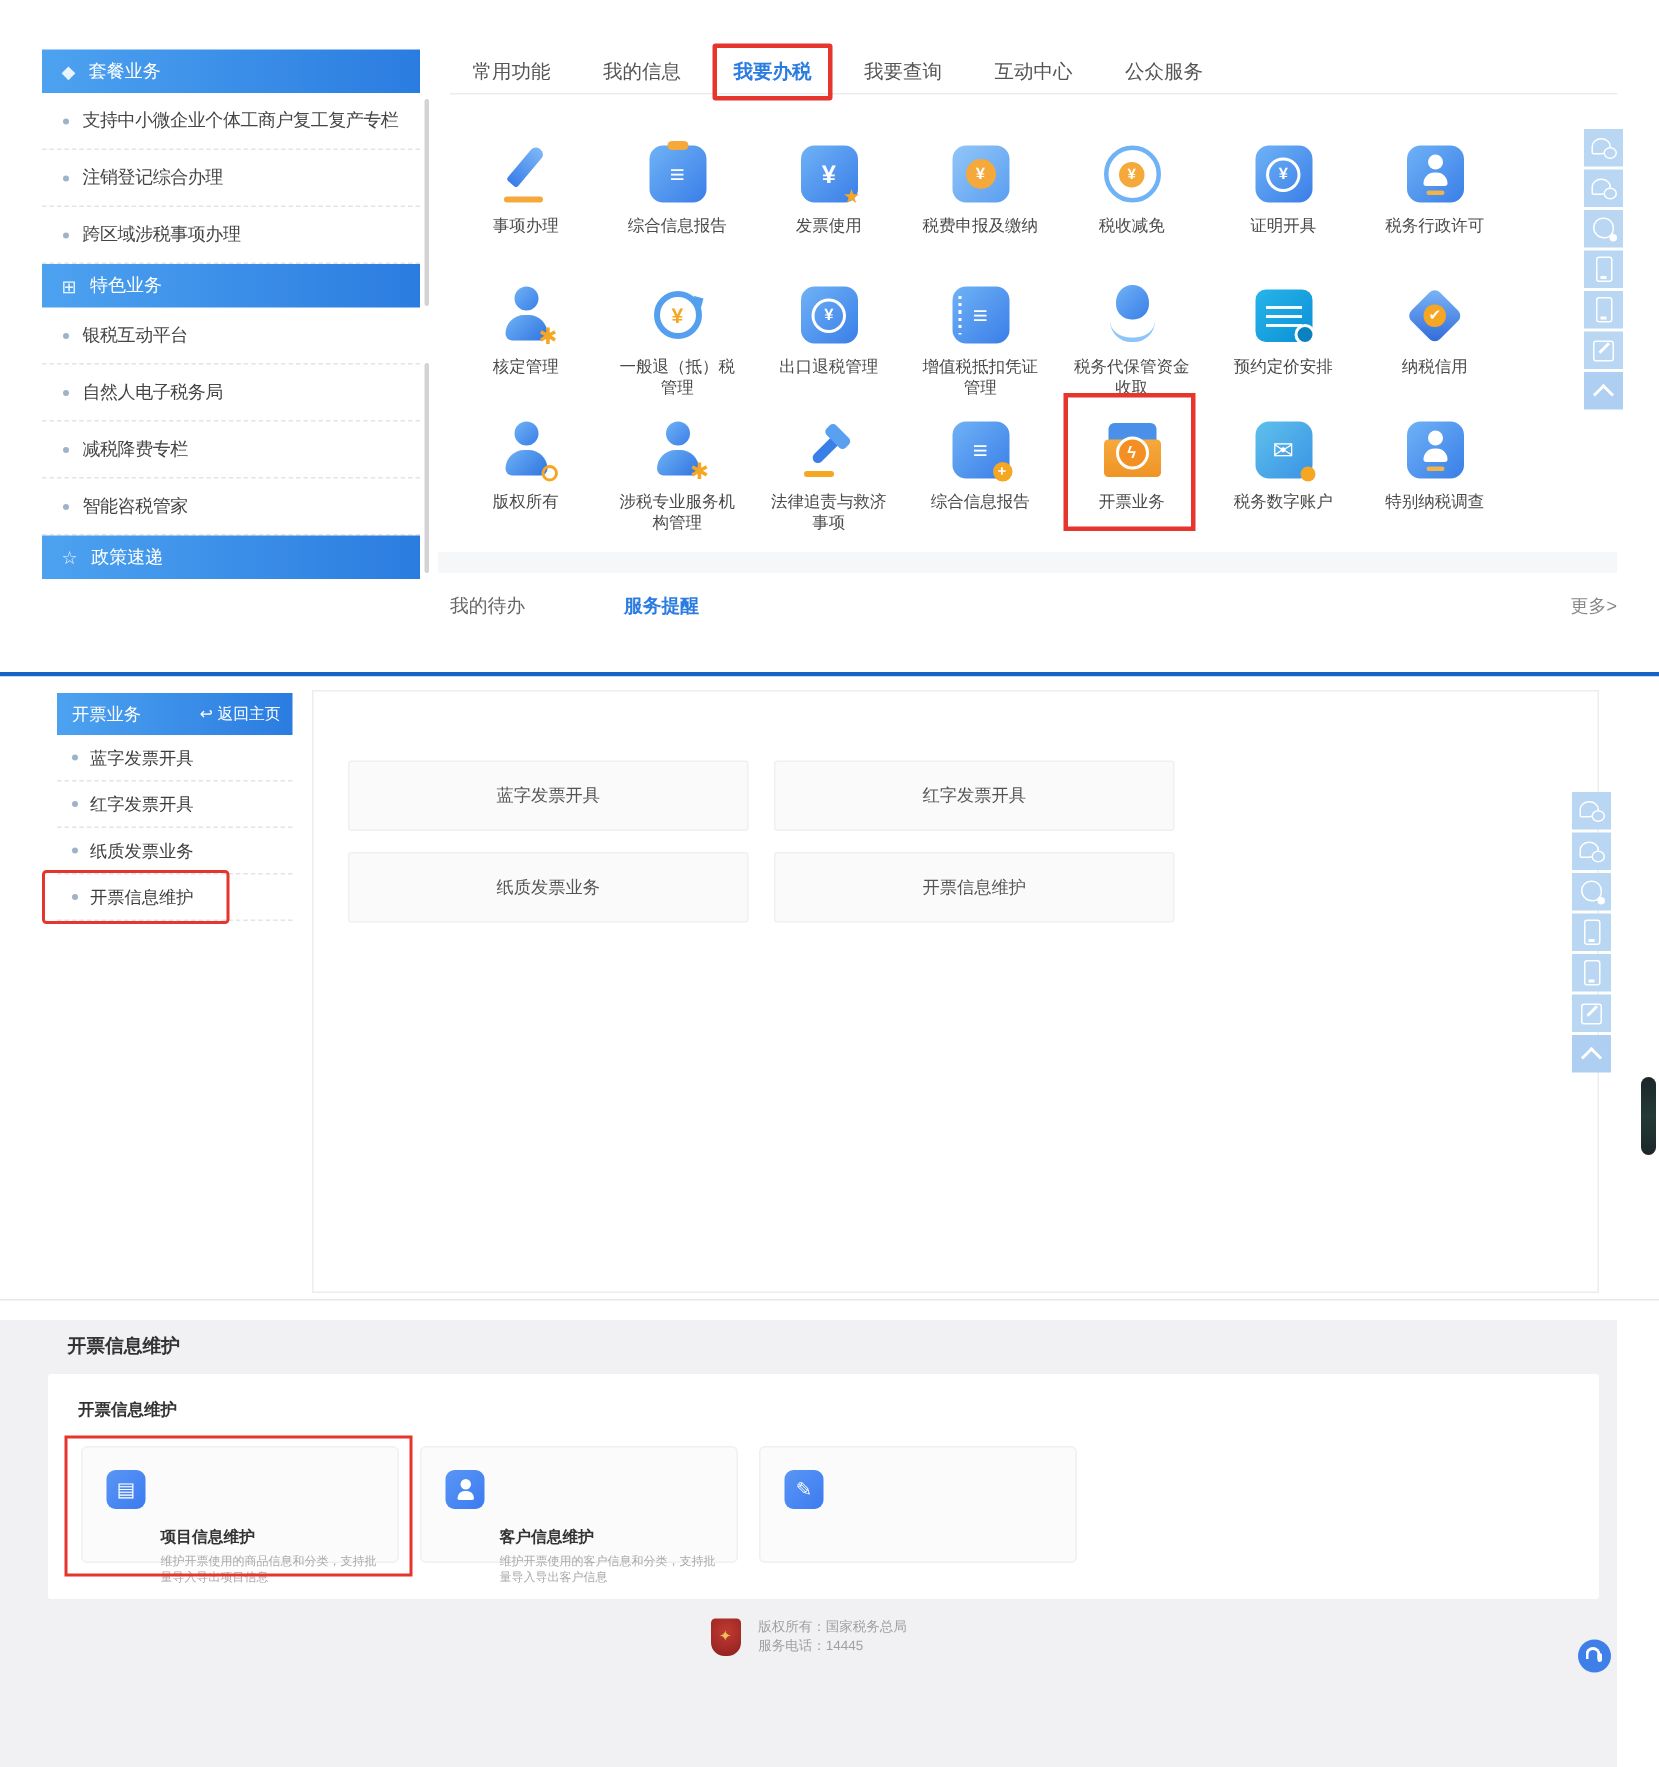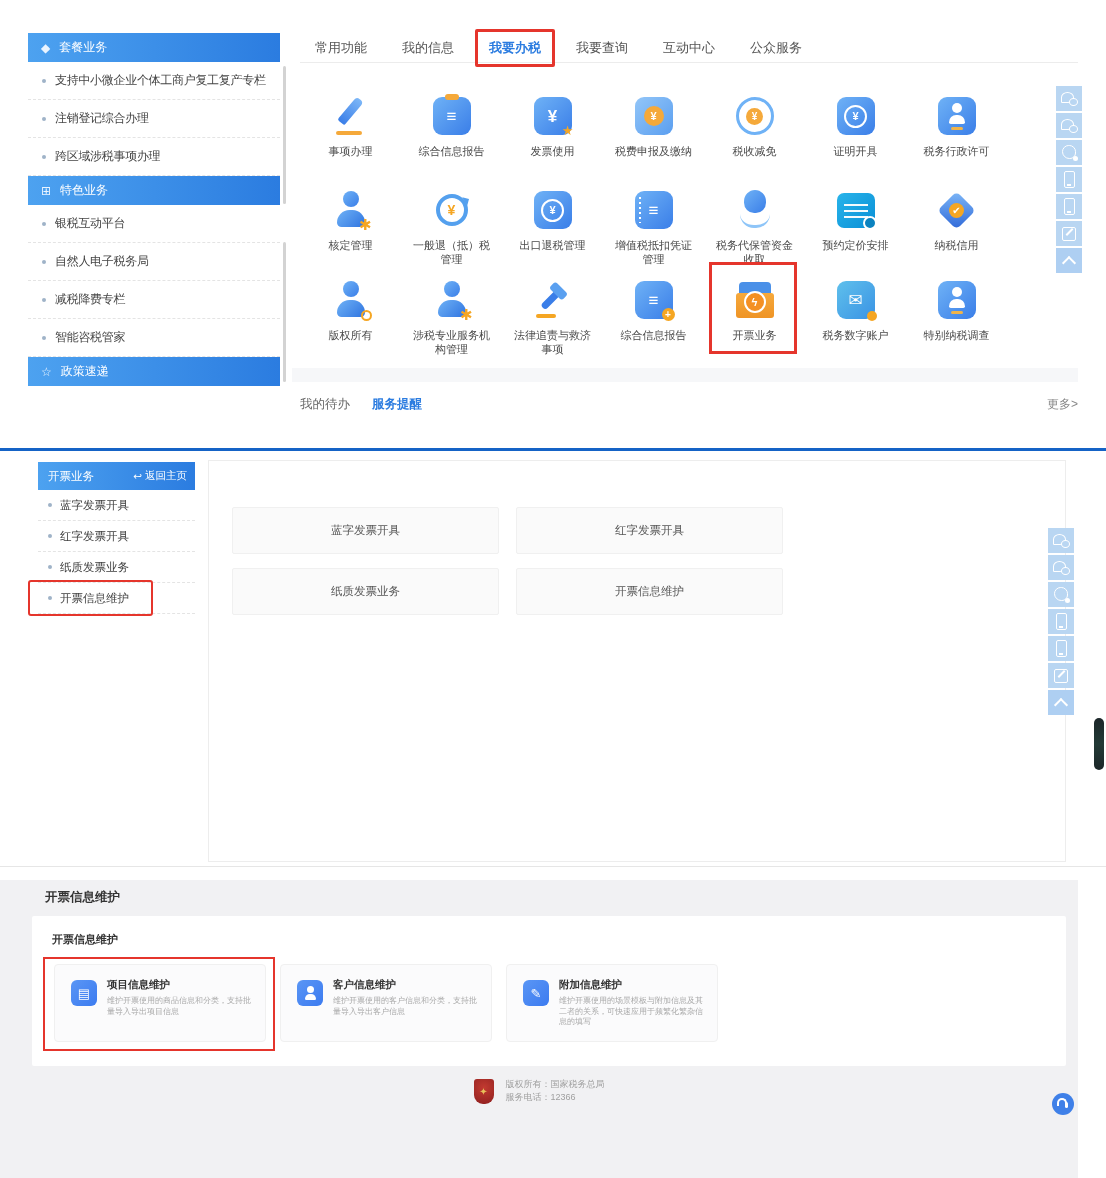--- a/index.html
+++ b/index.html
@@ -109,21 +109,21 @@
   .t-qq::before{content:"";position:absolute;left:6px;top:5px;width:12px;height:12px;border:1.5px solid #fff;border-radius:50% 50% 45% 55%;}
   .t-qq::after{content:"";position:absolute;right:4px;bottom:4px;width:5px;height:5px;background:#fff;border-radius:50%;}
   .t-phone::before{content:"";position:absolute;left:8px;top:4px;width:9px;height:15px;border:1.5px solid #fff;border-radius:2px;}
   .t-phone::after{content:"";position:absolute;left:11px;bottom:6px;width:4px;height:2px;background:#fff;}
   .t-edit::before{content:"";position:absolute;left:6px;top:6px;width:12px;height:12px;border:1.5px solid #fff;border-radius:2px;}
   .t-edit::after{content:"";position:absolute;left:9px;top:10px;width:9px;height:2px;background:#fff;transform:rotate(-45deg);}
   .t-up{background:#aecff2;}
   .t-up::before{content:"";position:absolute;left:8px;top:10px;width:8px;height:8px;border-top:2px solid #fff;border-left:2px solid #fff;transform:rotate(45deg);}
 
   .todo-strip{position:absolute;left:292px;top:368px;width:786px;height:14px;background:#f6f7f9;}
-  .todo-bar{position:absolute;left:300px;top:382px;width:778px;height:44px;display:flex;align-items:center;gap:22px;font-size:12.5px;}
+  .todo-bar{position:absolute;left:300px;top:382px;width:778px;height:44px;display:flex;align-items:center;gap:66px;font-size:12.5px;}
   .todo-item{color:#666;}
   .todo-item.active{color:#2b7ce0;font-weight:bold;}
   .todo-more{margin-left:auto;color:#888;font-size:12px;}
 
   
   .blue-line{position:absolute;left:0;top:448px;width:1106px;height:3px;background:#1563c6;}
   .inv-sidebar{position:absolute;left:38px;top:462px;width:157px;}
   .inv-header{height:28px;background:linear-gradient(90deg,#4da2f0,#2b7ce0);color:#fff;display:flex;align-items:center;
     justify-content:space-between;padding:0 8px 0 10px;font-size:11.5px;}
   .inv-back{font-size:10.5px;color:#fff;display:flex;align-items:center;gap:3px;cursor:default;}
@@ -146,21 +146,21 @@
   .mt-card{position:absolute;left:32px;top:36px;width:1034px;height:150px;background:#fff;border-radius:2px;}
   .mt-card-title{position:absolute;left:20px;top:16px;font-size:11px;font-weight:bold;color:#333;}
   .mt-cards{position:absolute;left:22px;top:48px;display:flex;gap:14px;}
   .mini-card{width:212px;height:78px;background:#fbfbfc;border:1px solid #f0f0f0;border-radius:4px;box-sizing:border-box;
     display:flex;gap:10px;padding:13px 10px 0 16px;position:relative;}
   .mini-card.boxed::after{content:"";position:absolute;left:-12px;top:-8px;right:-10px;bottom:-10px;border:2.5px solid #e5352c;}
   .mc-icon{flex:0 0 26px;width:26px;height:26px;border-radius:6px;background:linear-gradient(135deg,#5a96f5,#3c7bf0);
     display:flex;align-items:center;justify-content:center;color:#fff;font-size:13px;margin-top:2px;}
   .mc-icon .tp-head{width:7px;height:7px;margin-bottom:1px;}
   .mc-icon .tp-body{width:11px;height:6px;}
-  .mc-title{font-size:10.5px;font-weight:bold;color:#333;margin-bottom:4px;}
+  .mc-title{font-size:10.5px;font-weight:bold;color:#333;margin-bottom:4px;margin-top:40px;}
   .mc-desc{font-size:8px;line-height:10.5px;color:#a9a9a9;width:150px;}
   .mt-footer{position:absolute;left:0;top:198px;width:1078px;display:flex;justify-content:center;align-items:center;gap:12px;}
   .shield{width:20px;height:25px;border-radius:3px 3px 9px 9px;background:radial-gradient(circle at 50% 35%,#c23a30,#8e1f1f);
     display:flex;align-items:center;justify-content:center;color:#e8c15a;font-size:10px;}
   .ft-lines{font-size:9px;line-height:13px;color:#a0a0a0;}
   .headset-btn{position:absolute;left:1052px;top:213px;width:22px;height:22px;border-radius:50%;background:#3f80e8;}
   .headset-btn::before{content:"";position:absolute;left:5px;top:5px;width:10px;height:8px;border:2px solid #fff;
     border-bottom:none;border-radius:7px 7px 0 0;box-sizing:border-box;}
   .headset-btn::after{content:"";position:absolute;left:13px;top:9px;width:3px;height:6px;background:#fff;border-radius:2px;}
 </style>
@@ -486,28 +486,24 @@
               <span class="tp-body"></span>
             </span>
           </span>
           <div>
             <div class="mc-title">客户信息维护</div>
             <div class="mc-desc">维护开票使用的客户信息和分类，支持批量导入导出客户信息</div>
           </div>
         </div>
         <div class="mini-card">
           <span class="mc-icon">✎</span>
-          <div>
-            <div class="mc-title">附加信息维护</div>
-            <div class="mc-desc">维护开票使用的场景模板与附加信息及其二者的关系，可快速应用于频繁化繁杂信息的填写</div>
-          </div>
         </div>
       </div>
   </div>
   <div class="mt-footer">
     <span class="shield">✦</span>
     <span class="ft-lines">
       <span style="display:block">版权所有：国家税务总局</span>
-      <span style="display:block">服务电话：12366</span>
+      <span style="display:block">服务电话：14445</span>
     </span>
   </div>
   <div class="headset-btn"></div>
 </div>
 
 </body></html>

